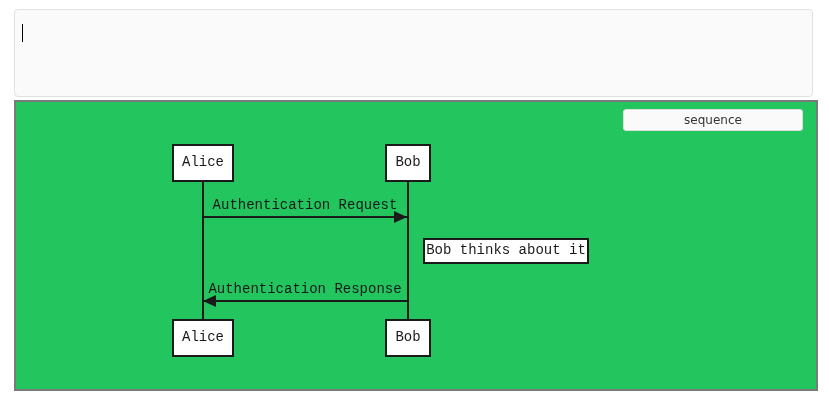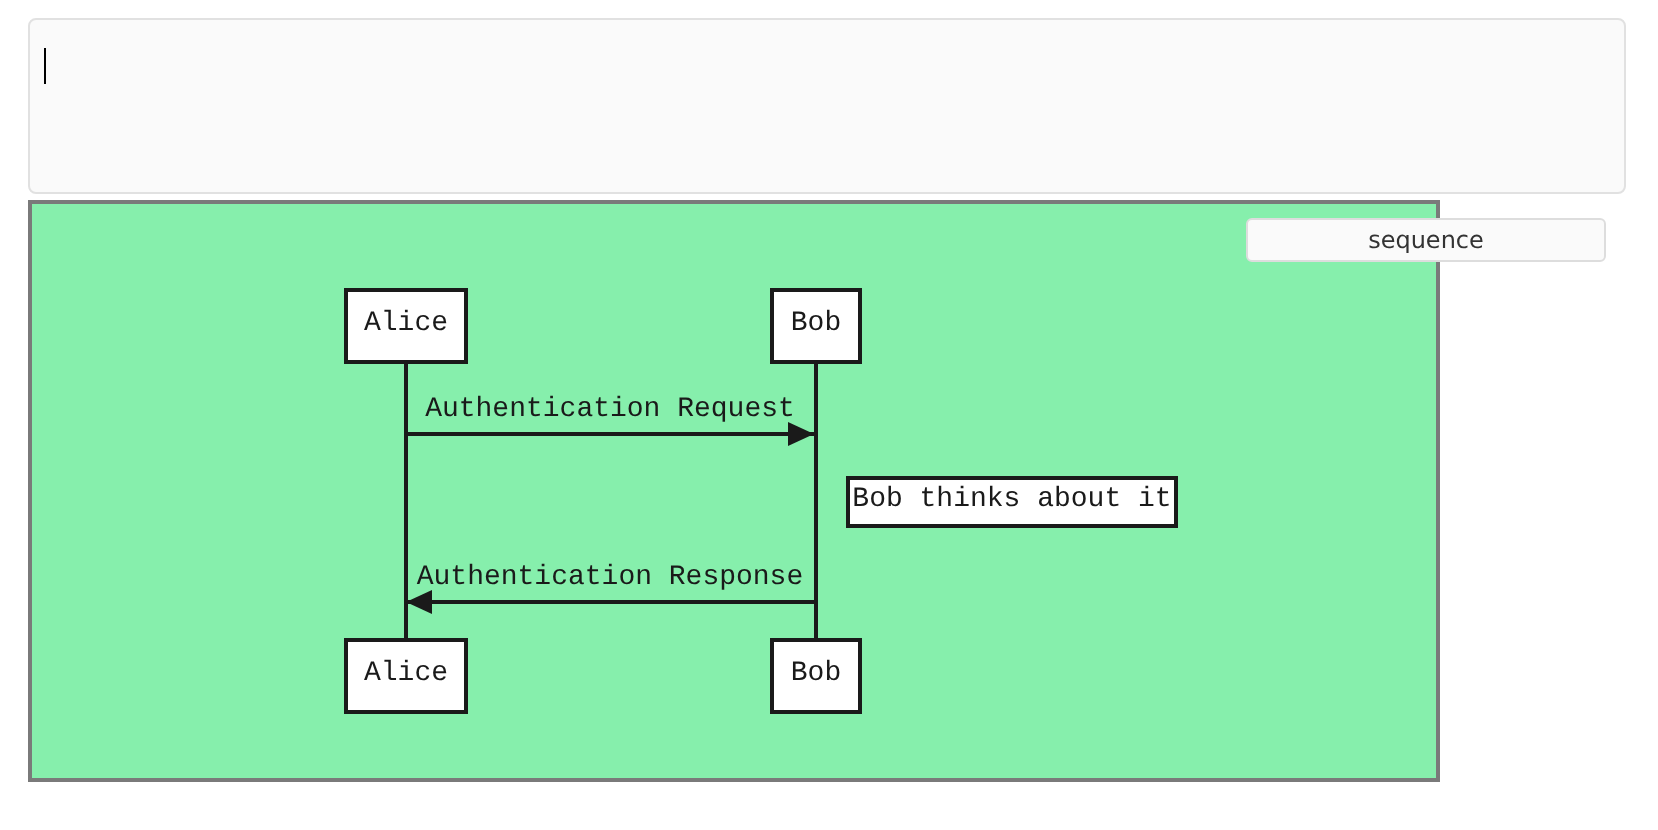--- a/index.html
+++ b/index.html
@@ -23,22 +23,22 @@
     white-space:pre;
     cursor:text;
   }
   .code-line{height:26px;}
   .cursor{
     position:absolute;left:7px;top:14px;width:1px;height:18px;
     background:#000;
   }
   
   .panel{
-    position:absolute;left:14px;top:100px;width:706px;height:291px;
-    background:#86efac;
+    position:absolute;left:14px;top:100px;width:804px;height:291px;
+    background:#22c55e;
     border:2px solid var(--panel-border);
   }
   .seq-tab{
     position:absolute;left:607px;top:7px;width:180px;height:22px;
     background:#fafafa;
     border:1px solid #ddd;
     border-radius:3px;
     font-size:12px;color:#333;
     text-align:center;line-height:20px;
   }

